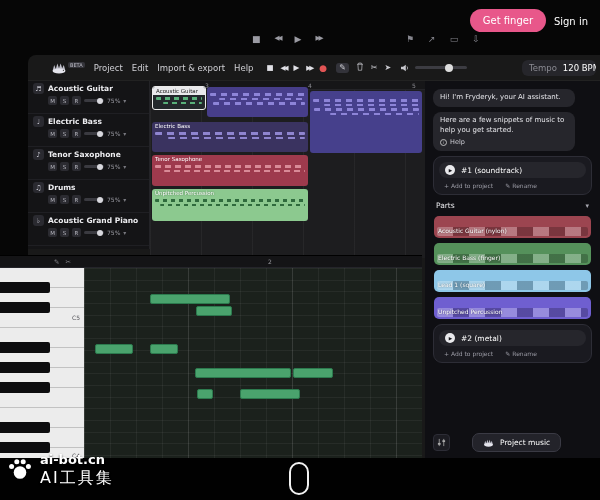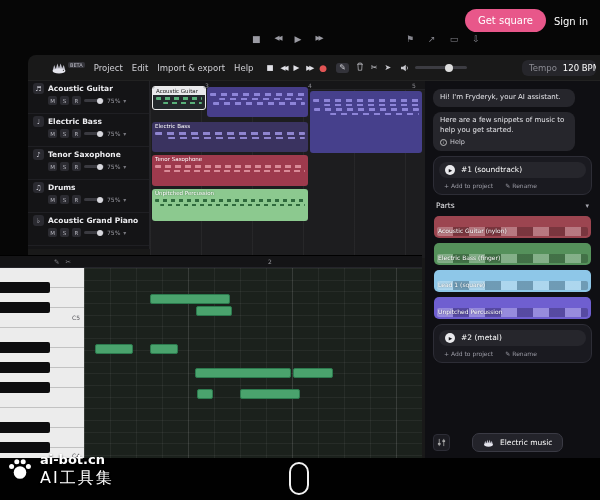--- a/index.html
+++ b/index.html
@@ -84,21 +84,21 @@
   
   .assistant{position:absolute;right:0;top:26px;width:175px;bottom:0;background:#0f0f13;z-index:3;
     padding:8px 8px 6px;display:flex;flex-direction:column;gap:5px;}
   .bubble{background:#26262c;border-radius:8px;padding:4px 7px;font-size:7px;color:#e6e6ea;
     line-height:1.4;max-width:142px;}
   .help-row{display:flex;align-items:center;gap:3px;margin-top:3px;cursor:pointer;}
   .i-icon{width:7px;height:7px;border:1px solid #bbb;border-radius:50%;font-size:4.5px;display:flex;
     align-items:center;justify-content:center;color:#bbb;font-style:italic;}
   .help-label{font-size:6.5px;color:#cfcfd6;}
   .snippet{background:#1a1a20;border:1px solid #2d2d36;border-radius:9px;padding:5px;}
-  .pill{background:#26262c;border-radius:11px;display:flex;gap:6px;padding:3px 6px;cursor:pointer;}
+  .pill{background:#26262c;border-radius:11px;display:flex;align-items:center;gap:6px;padding:3px 6px;cursor:pointer;}
   .playc{width:10px;height:10px;border-radius:50%;background:#e9e9ec;color:#15151a;font-size:4.5px;
     display:flex;align-items:center;justify-content:center;flex:0 0 auto;padding-left:1px;}
   .s-title{font-size:7.5px;color:#fff;white-space:nowrap;}
   .s-actions{display:flex;gap:12px;margin-top:4px;padding-left:5px;font-size:6px;color:#9a9aa4;}
   .s-act{cursor:pointer;display:flex;gap:2px;align-items:center;}
   .parts-head{display:flex;justify-content:space-between;align-items:center;padding:1px 3px;cursor:pointer;}
   .parts-label{font-size:7.5px;color:#e8e8ec;}
   .chev{color:#a8a8b0;font-size:7px;}
   .part{height:22px;border-radius:5px;position:relative;overflow:hidden;padding:2px 4px;margin:0 1px;cursor:pointer;}
   .part-name{font-size:6px;color:#fff;text-shadow:0 0 2px rgba(0,0,0,.6);position:relative;z-index:2;white-space:nowrap;}
@@ -141,21 +141,21 @@
   .watermark{position:absolute;left:7px;top:452px;display:flex;align-items:center;gap:7px;z-index:7;
     text-shadow:0 1px 2px rgba(0,0,0,.8);}
   .wm-site{font-size:13px;font-weight:bold;color:#fff;line-height:1.2;}
   .wm-label{font-size:16px;color:#fff;letter-spacing:2px;line-height:1.2;}
 </style>
 </head>
 <body>
 
 <div class="stage">
 
-  <button class="btn-get-started">Get square</button>
+  <button class="btn-get-started">Get finger</button>
   <button class="btn-sign-in">Sign in</button>
 
   <div class="ghost-transport">
     <span class="g-icon">■</span>
     <span class="g-icon tr-rewind">◀◀</span>
     <span class="g-icon">▶</span>
     <span class="g-icon tr-forward">▶▶</span>
   </div>
   <div class="ghost-tools">
     <span class="g-icon">⚑</span>
@@ -407,21 +407,21 @@
             <path d="M2.5 1v8M7.5 1v8" stroke="#aaa" stroke-width="0.9"></path>
             <rect x="1" y="5.5" width="3" height="2" fill="#aaa"></rect>
             <rect x="6" y="2.5" width="3" height="2" fill="#aaa"></rect>
           </svg>
         </span>
         <button class="continue-btn">
           <svg width="11" height="9" viewBox="0 0 20 16">
             <path d="M2 12 L4 5 L6 10 L8 3 L10 9 L12 3 L14 9 L16 5 L18 12 Z" fill="#bdbdc8"></path>
             <ellipse cx="10" cy="12.3" rx="8" ry="3.2" fill="#e4e4ec"></ellipse>
           </svg>
-          <span>Electric music</span>
+          <span>Project music</span>
         </button>
       </div>
     </aside>
   </div>
 
   <div class="piano">
     <div class="p-ruler">
       <span class="p-tools">
         <span>✎</span>
         <span>✂</span>

